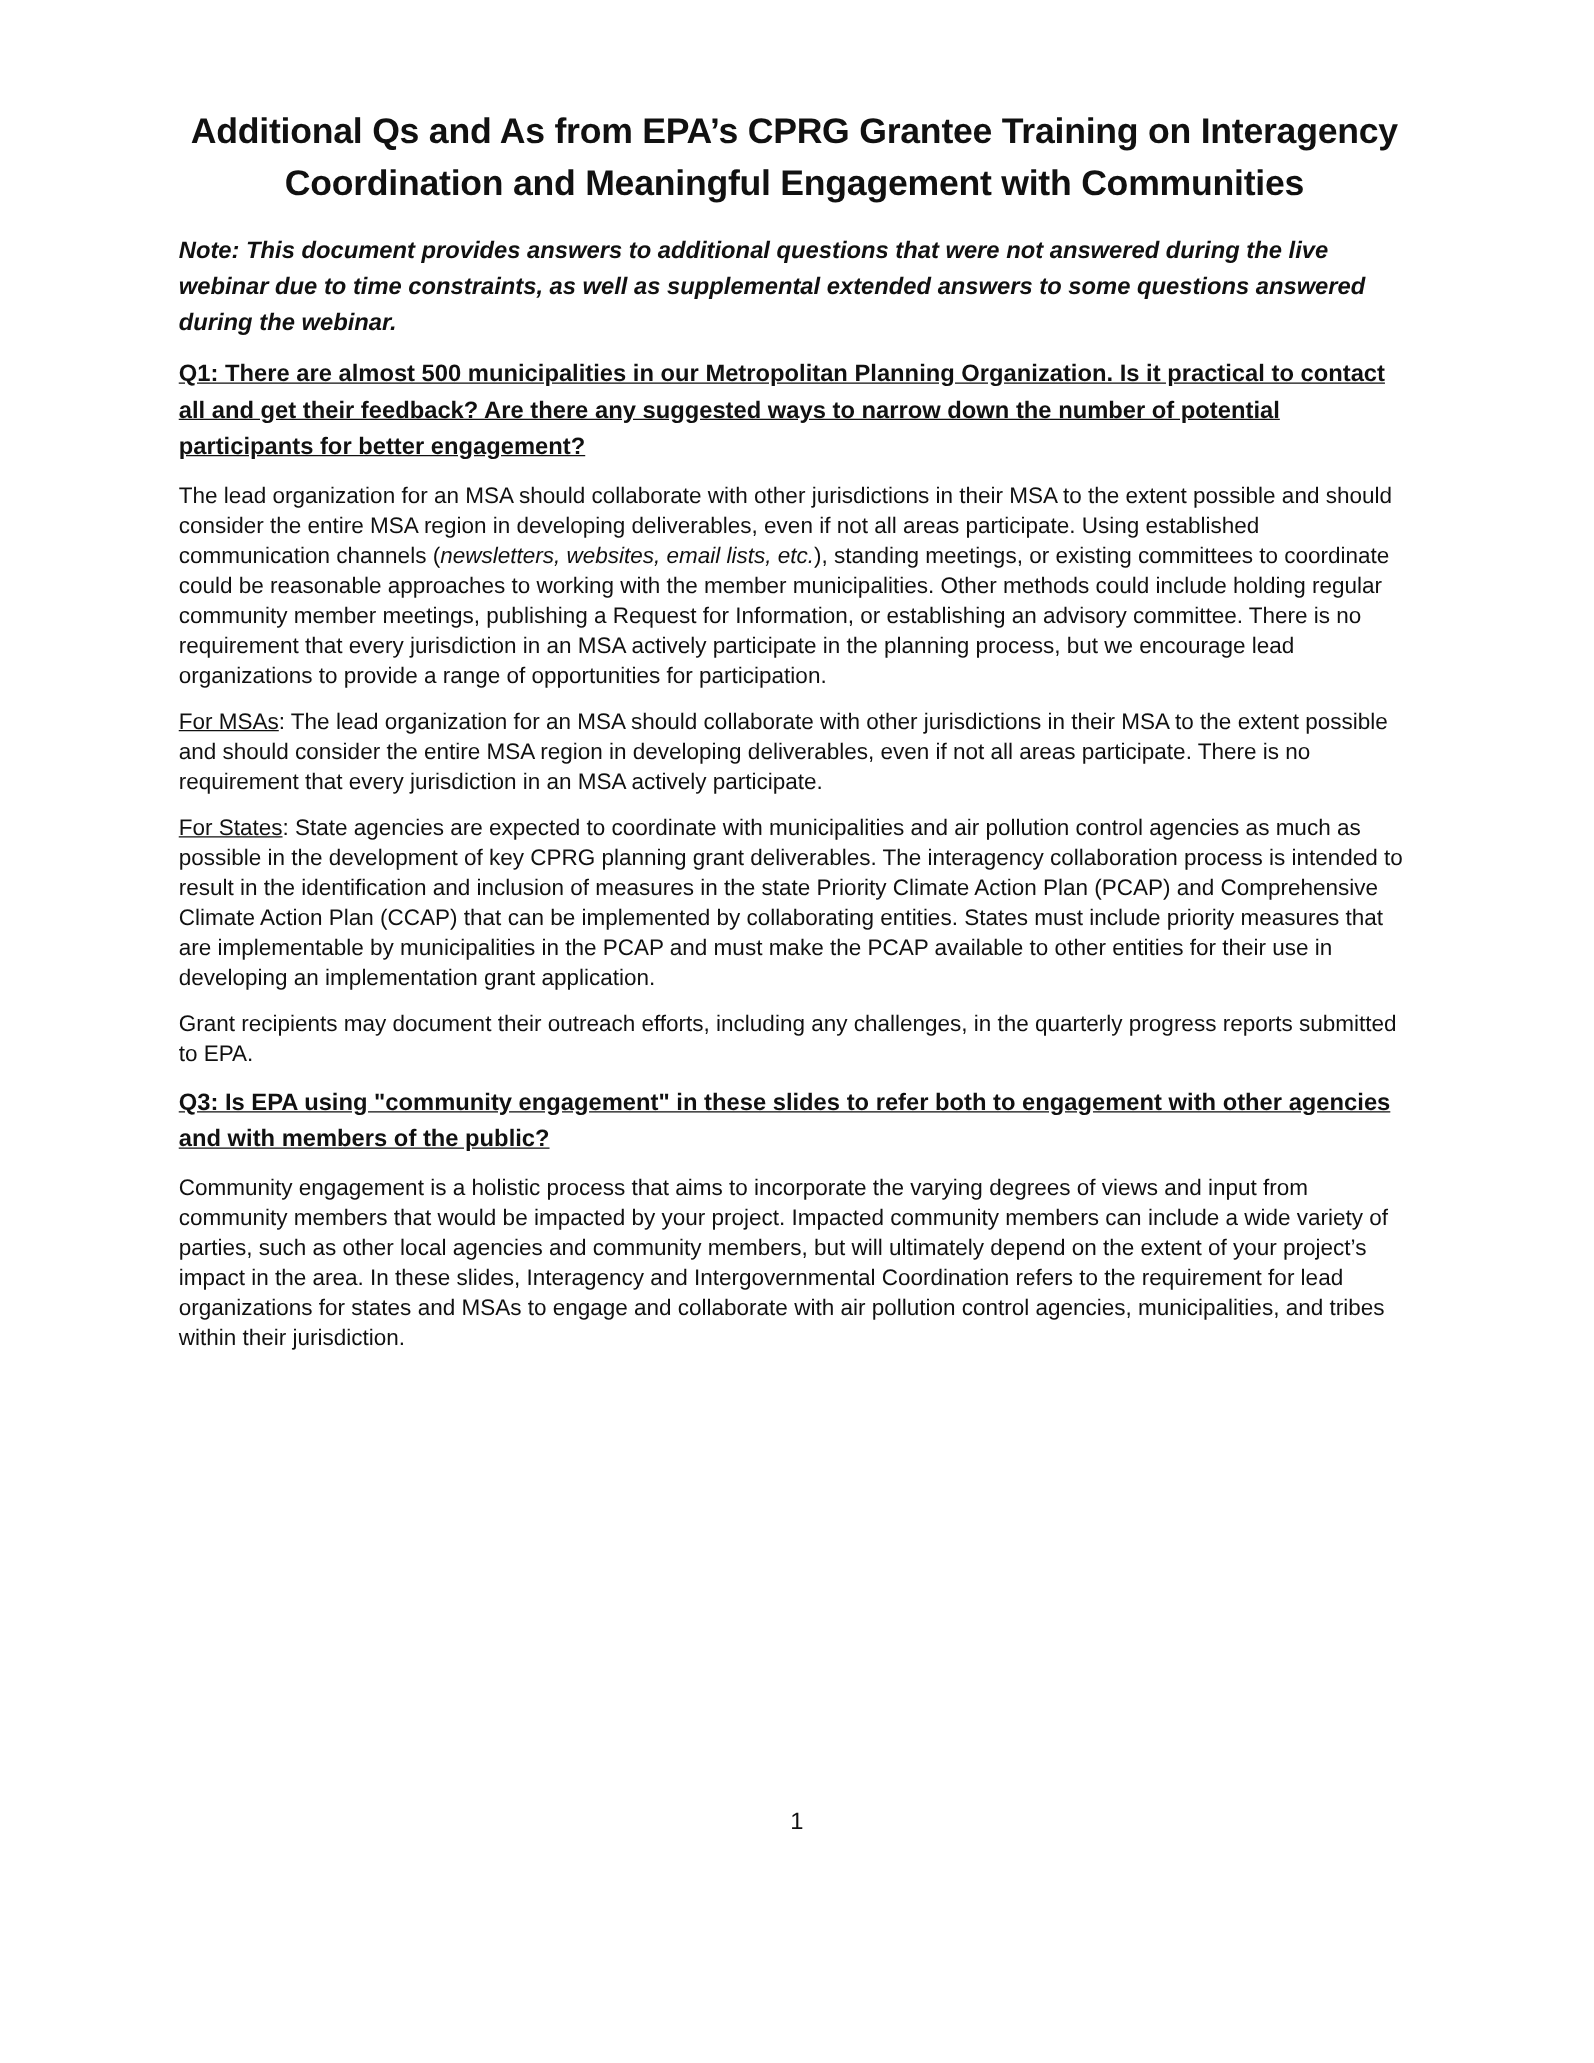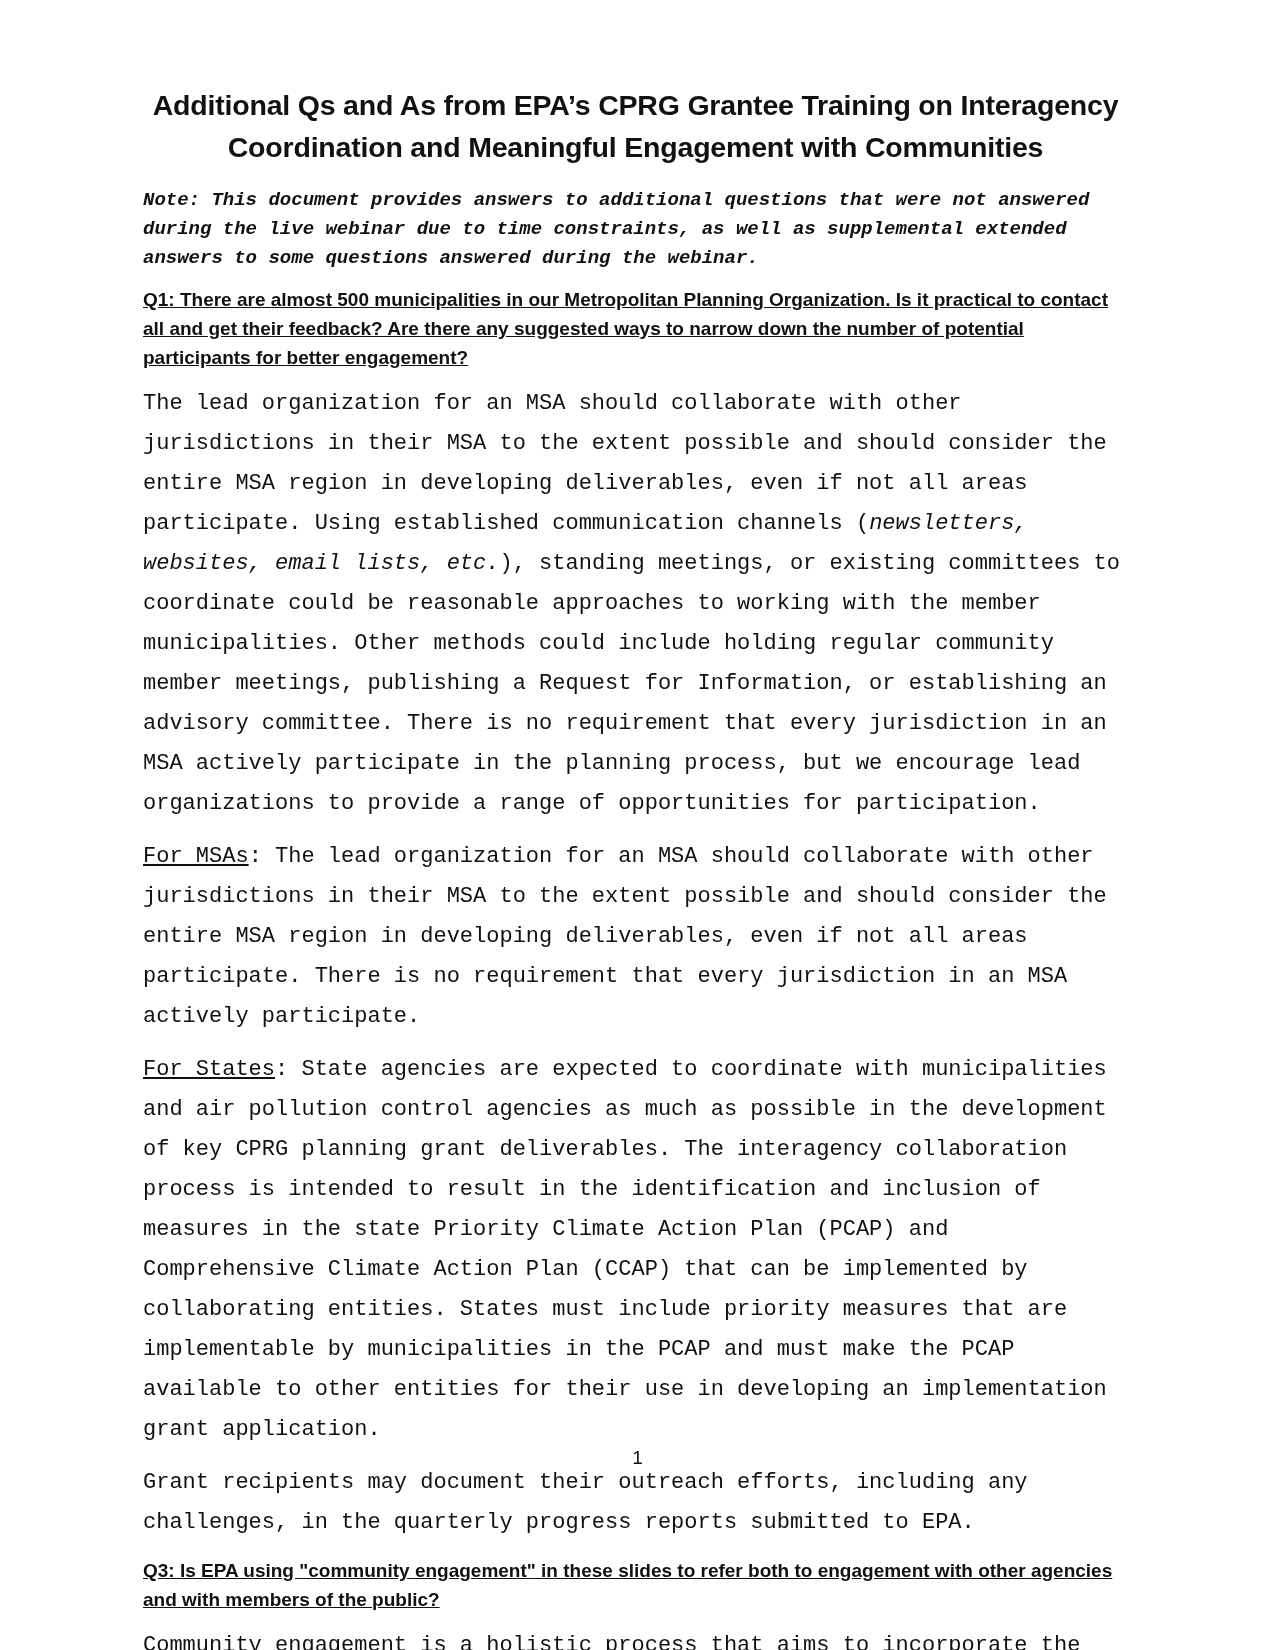--- a/index.html
+++ b/index.html
@@ -28,34 +28,32 @@
       text-align: center;
       margin: 0 0 18px 0;
       letter-spacing: -0.2px;
     }
     .note {
       font-weight: bold;
       font-style: italic;
       font-size: 19px;
       line-height: 29px;
       margin: 0 0 12px 0;
-      font-family: Liberation Mono, monospace;
     }
     .question {
       font-weight: bold;
       font-size: 19px;
       line-height: 29px;
       margin: 0 0 12px 0;
       text-decoration: underline;
     }
     .para {
-      font-size: 22px;
-      line-height: 40px;
+      font-size: 18px;
+      line-height: 24px;
       margin: 0 0 13px 0;
-      font-family: Liberation Mono, monospace;
     }
     .underline {
       text-decoration: underline;
       text-align: right;
     }
     .ital {
       font-style: italic;
     }
     .page-number {
       position: absolute;

